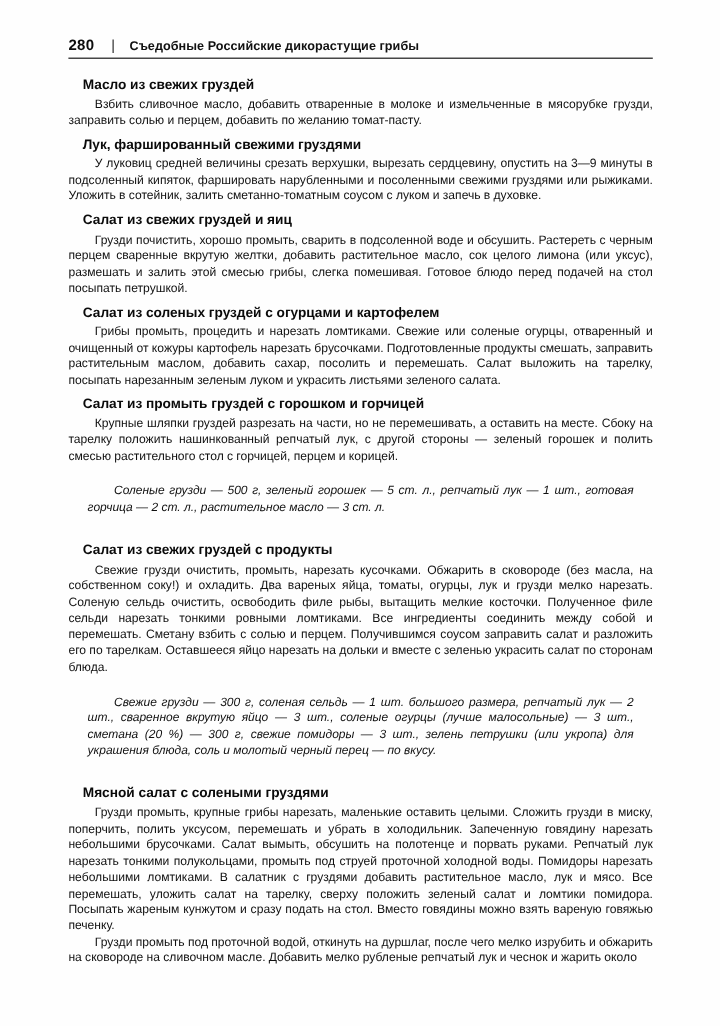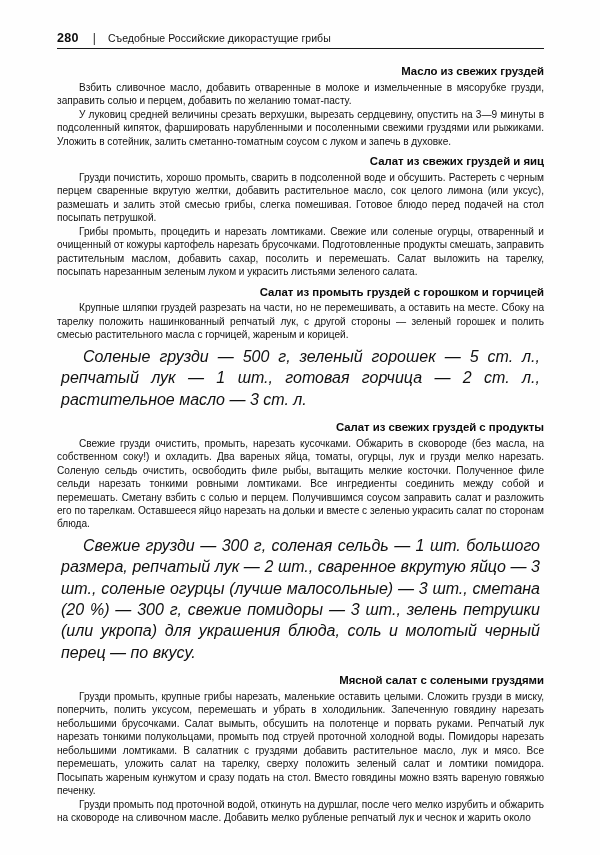--- a/index.html
+++ b/index.html
@@ -43,21 +43,21 @@
     color: #0d0d0d;
   }
   .runhead-sep {
     font-size: 12px;
     font-weight: normal;
     color: #2a2a2a;
     margin: 0 12px 0 14px;
   }
   .runhead-title {
     font-size: 10.5px;
-    font-weight: normal;
+    font-weight: bold;
     color: #111111;
     letter-spacing: 0.05px;
   }
   .runhead-rule {
     position: absolute;
     left: 57px;
     top: 48px;
     width: 487px;
     height: 1px;
     background: #1a1a1a;
@@ -76,39 +76,38 @@
   }
 
   h2.recipe-title {
     font-size: 11.4px;
     font-weight: bold;
     line-height: 1.12;
     margin: 0;
     padding: 7px 0 3px 12px;
     color: #0a0a0a;
     letter-spacing: -0.02px;
-    text-align: right;
   }
 
   p.para {
     font-size: 10.1px;
     line-height: 1.335;
     margin: 0;
     padding: 0;
     text-align: justify;
     text-indent: 22px;
     color: #101010;
     word-spacing: -0.1px;
     hyphens: manual;
   }
 
   p.ingredients {
-    font-size: 16px;
+    font-size: 10px;
     line-height: 1.335;
-    margin: 4px;
+    margin: 16px;
     padding: 0;
     text-align: justify;
     text-indent: 22px;
     font-style: italic;
     color: #101010;
   }
 
   
   .clip {
     overflow: hidden;
@@ -127,35 +126,37 @@
   <div class="runhead-rule"></div>
 
   <div class="column">
 
     <section class="recipe">
       <h2 class="recipe-title">Масло из свежих груздей</h2>
       <p class="para">Взбить сливочное масло, добавить отваренные в молоке и измельченные в мясорубке грузди, заправить солью и перцем, добавить по желанию томат-пасту.</p>
     </section>
 
     <section class="recipe">
+      <h2 class="recipe-title">Лук, фаршированный свежими груздями</h2>
       <p class="para">У луковиц средней величины срезать верхушки, вырезать сердцевину, опустить на 3—9 минуты в подсоленный кипяток, фаршировать нарубленными и посоленными свежими груздями или рыжиками. Уложить в сотейник, залить сметанно-томатным соусом с луком и запечь в духовке.</p>
     </section>
 
     <section class="recipe">
       <h2 class="recipe-title">Салат из свежих груздей и яиц</h2>
       <p class="para">Грузди почистить, хорошо промыть, сварить в подсоленной воде и обсушить. Растереть с черным перцем сваренные вкрутую желтки, добавить растительное масло, сок целого лимона (или уксус), размешать и залить этой смесью грибы, слегка помешивая. Готовое блюдо перед подачей на стол посыпать петрушкой.</p>
     </section>
 
     <section class="recipe">
+      <h2 class="recipe-title">Салат из соленых груздей с огурцами и картофелем</h2>
       <p class="para">Грибы промыть, процедить и нарезать ломтиками. Свежие или соленые огурцы, отваренный и очищенный от кожуры картофель нарезать брусочками. Подготовленные продукты смешать, заправить растительным маслом, добавить сахар, посолить и перемешать. Салат выложить на тарелку, посыпать нарезанным зеленым луком и украсить листьями зеленого салата.</p>
     </section>
 
     <section class="recipe">
       <h2 class="recipe-title">Салат из промыть груздей с горошком и горчицей</h2>
-      <p class="para">Крупные шляпки груздей разрезать на части, но не перемешивать, а оставить на месте. Сбоку на тарелку положить нашинкованный репчатый лук, с другой стороны — зеленый горошек и полить смесью растительного масла с горчицей, жареным и корицей.</p>
+      <p class="para">Крупные шляпки груздей разрезать на части, но не перемешивать, а оставить на месте. Сбоку на тарелку положить нашинкованный репчатый лук, с другой стороны — зеленый горошек и полить смесью растительного стол с горчицей, перцем и корицей.</p>
       <p class="ingredients">Соленые грузди — 500 г, зеленый горошек — 5 ст. л., репчатый лук — 1 шт., готовая горчица — 2 ст. л., растительное масло — 3 ст. л.</p>
     </section>
 
     <section class="recipe">
       <h2 class="recipe-title">Салат из свежих груздей с продукты</h2>
       <p class="para">Свежие грузди очистить, промыть, нарезать кусочками. Обжарить в сковороде (без масла, на собственном соку!) и охладить. Два вареных яйца, томаты, огурцы, лук и грузди мелко нарезать. Соленую сельдь очистить, освободить филе рыбы, вытащить мелкие косточки. Полученное филе сельди нарезать тонкими ровными ломтиками. Все ингредиенты соединить между собой и перемешать. Сметану взбить с солью и перцем. Получившимся соусом заправить салат и разложить его по тарелкам. Оставшееся яйцо нарезать на дольки и вместе с зеленью украсить салат по сторонам блюда.</p>
       <p class="ingredients">Свежие грузди — 300 г, соленая сельдь — 1 шт. большого размера, репчатый лук — 2 шт., сваренное вкрутую яйцо — 3 шт., соленые огурцы (лучше малосольные) — 3 шт., сметана (20 %) — 300 г, свежие помидоры — 3 шт., зелень петрушки (или укропа) для украшения блюда, соль и молотый черный перец — по вкусу.</p>
     </section>
 
     <section class="recipe">

